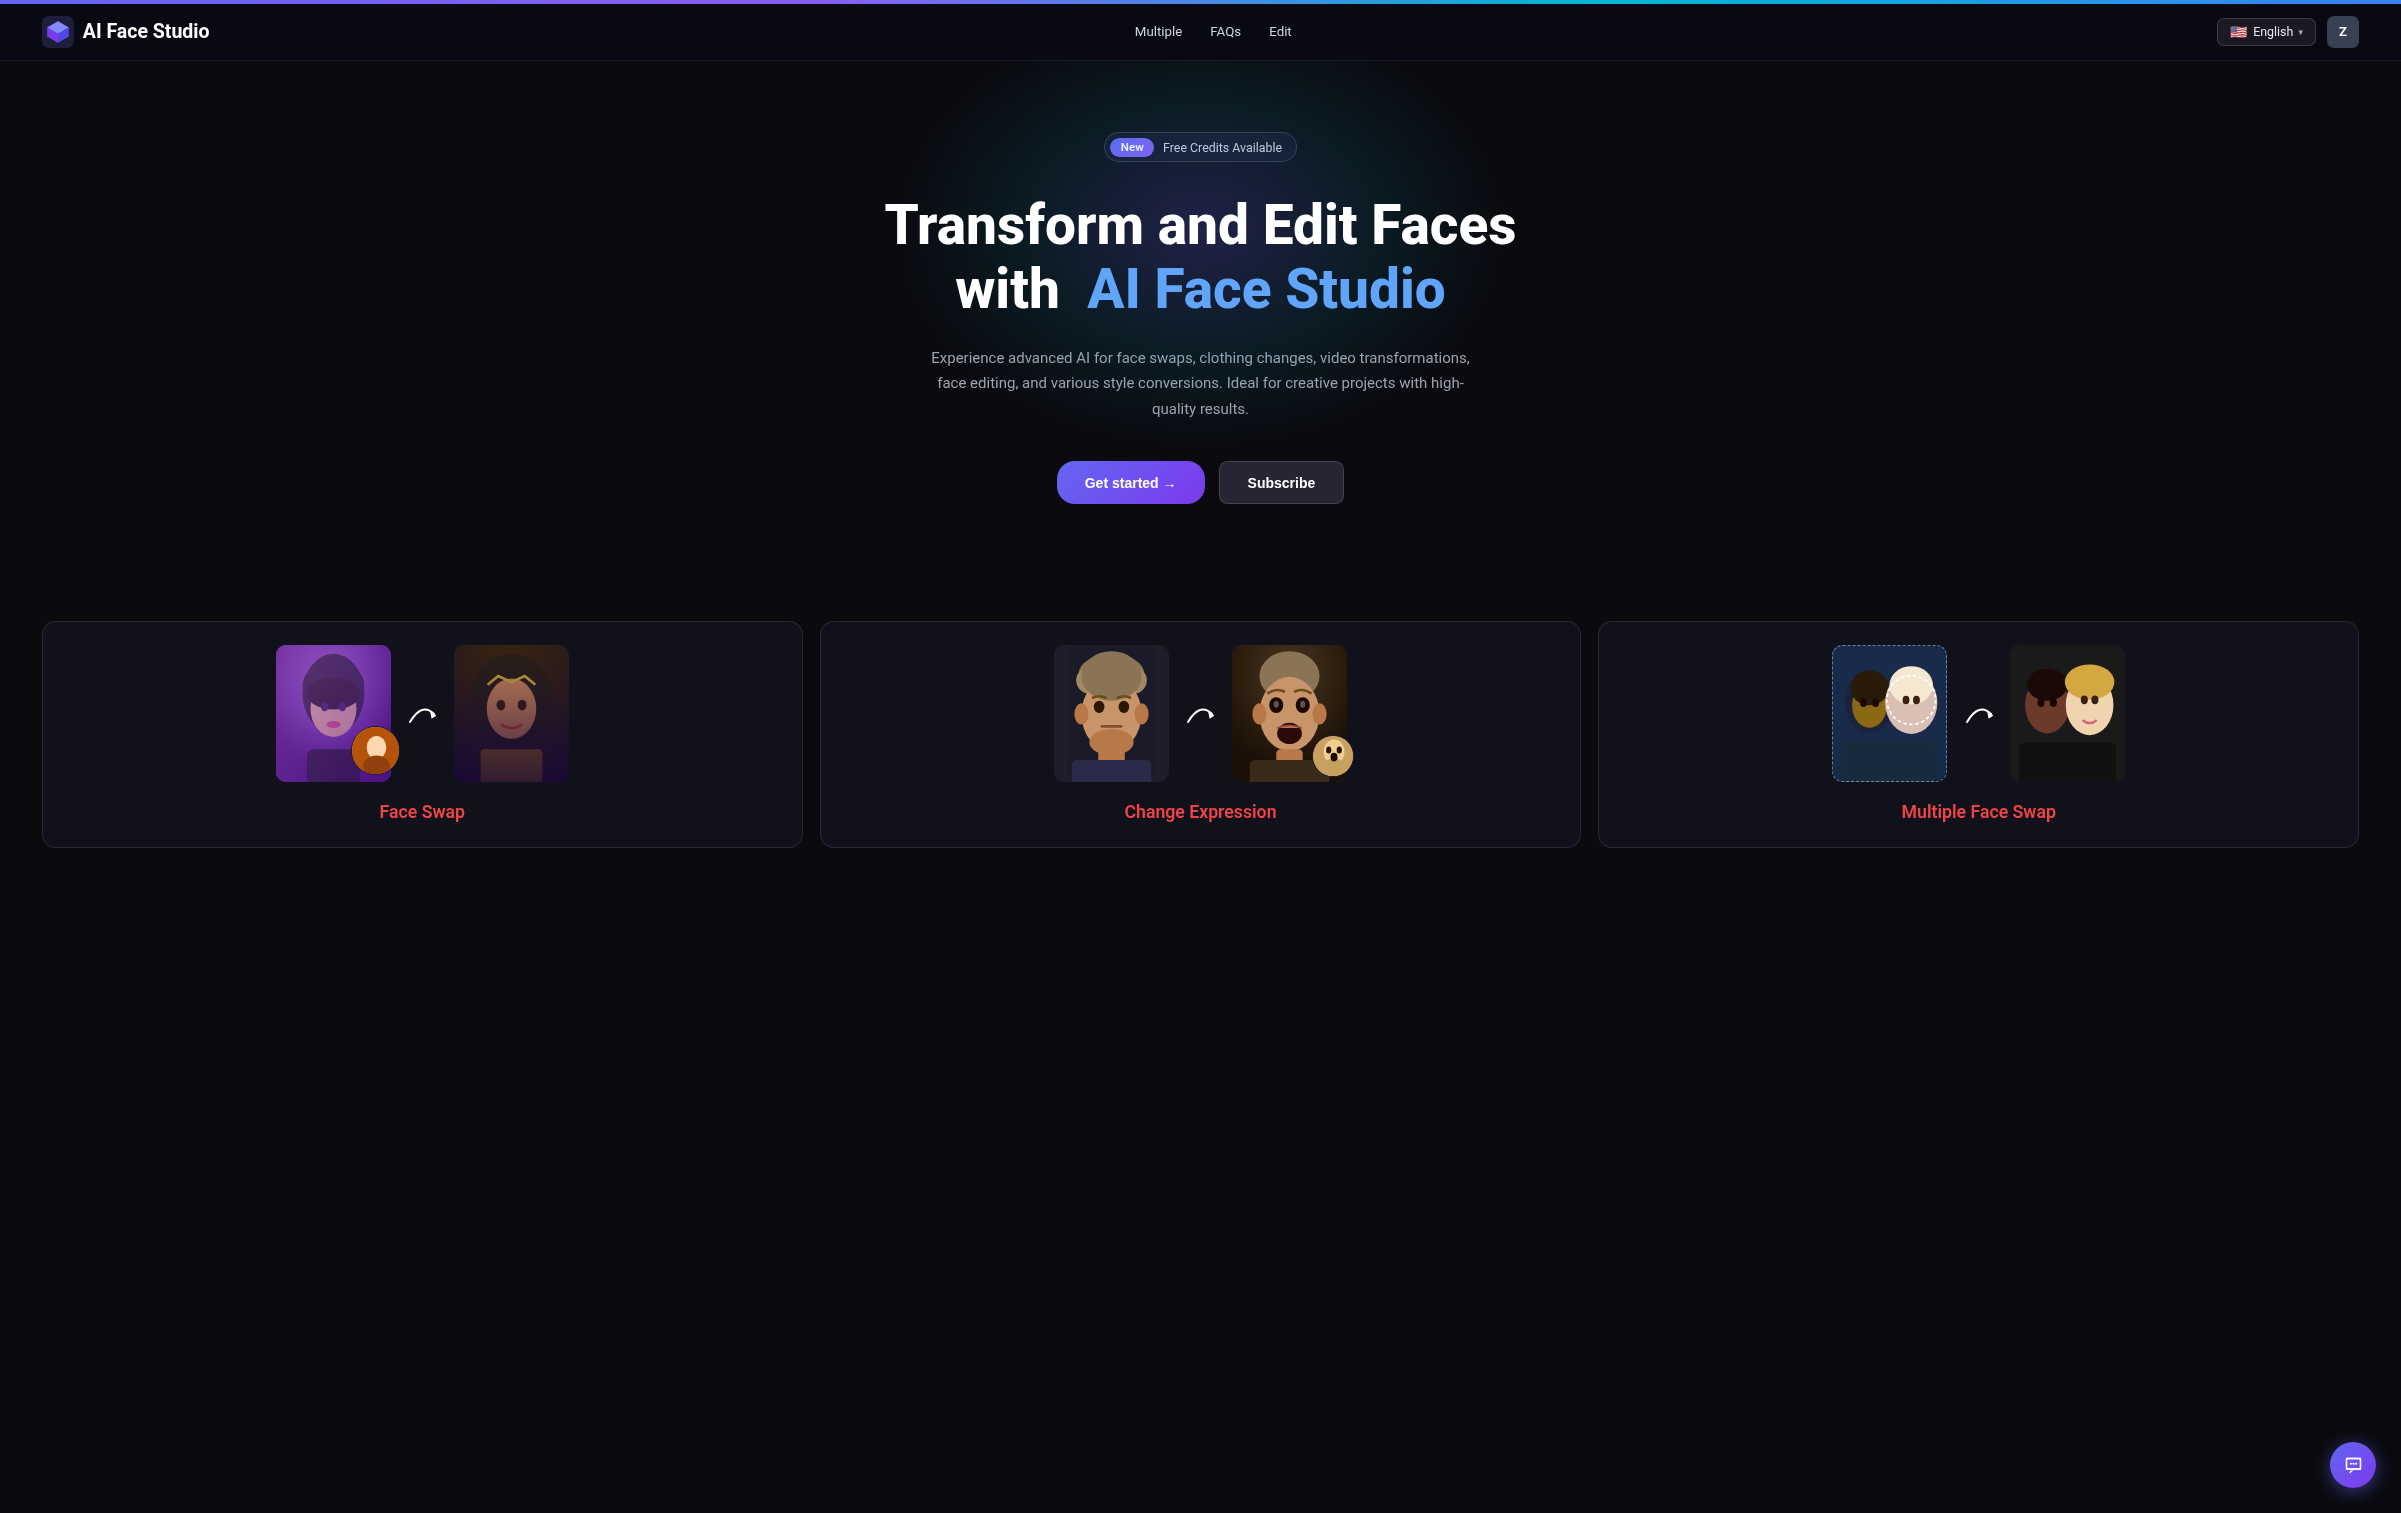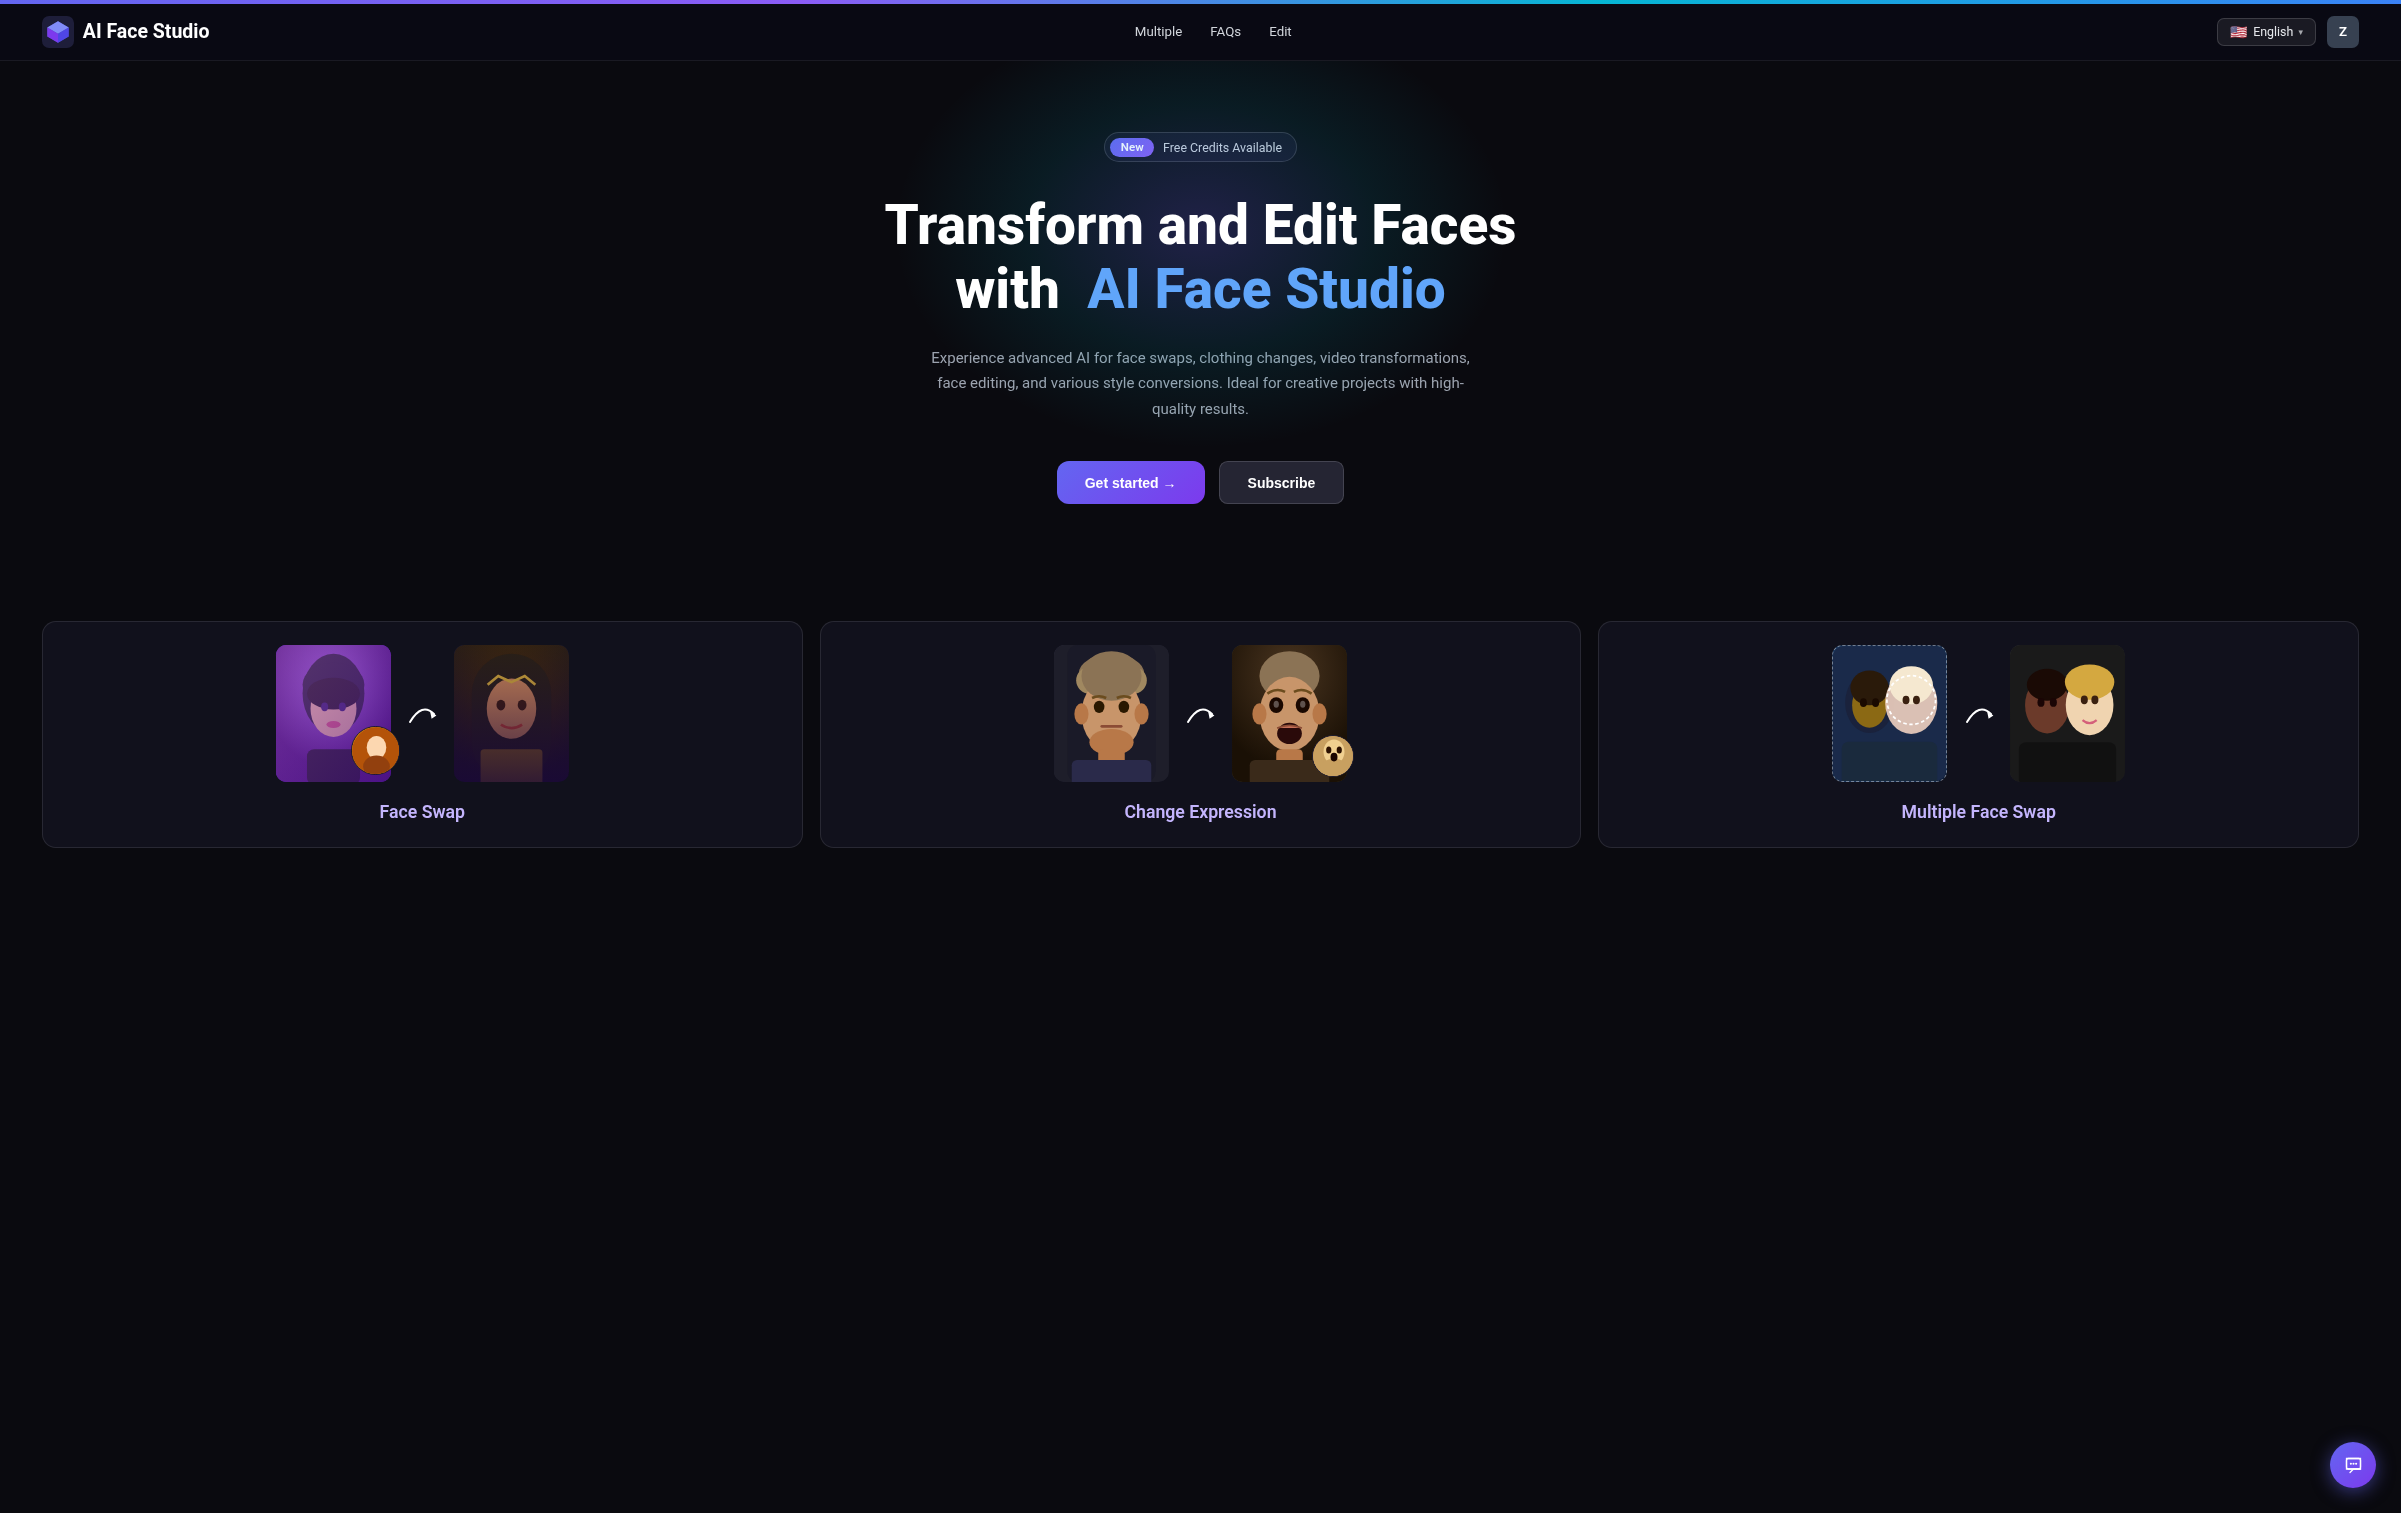--- a/index.html
+++ b/index.html
@@ -182,21 +182,21 @@
       display: flex;
       justify-content: center;
       gap: 14px;
       margin-bottom: 64px;
     }
 
     .btn-primary {
       background: linear-gradient(135deg, #6366f1, #7c3aed);
       color: #ffffff;
       border: none;
-      border-radius: 12px;
+      border-radius: 18px;
       padding: 12.4px 28px;
       font-size: 14px;
       font-weight: 600;
       cursor: pointer;
       display: flex;
       align-items: center;
       gap: 8.8px;
     }
 
     .btn-secondary {
@@ -236,21 +236,21 @@
       gap: 14px;
       margin-bottom: 17.7px;
       position: relative;
       min-height: 141px;
     }
 
     .card-label {
       text-align: center;
       font-size: 17.7px;
       font-weight: 600;
-      color: #c4b5fd;
+      color: #ef4444;
     }
 
     
     .face-swap-main {
       width: 115px;
       height: 137px;
       background: linear-gradient(135deg, #7c3aed 0%, #4c1d95 100%);
       border-radius: 10.6px;
       position: relative;
       display: flex;

